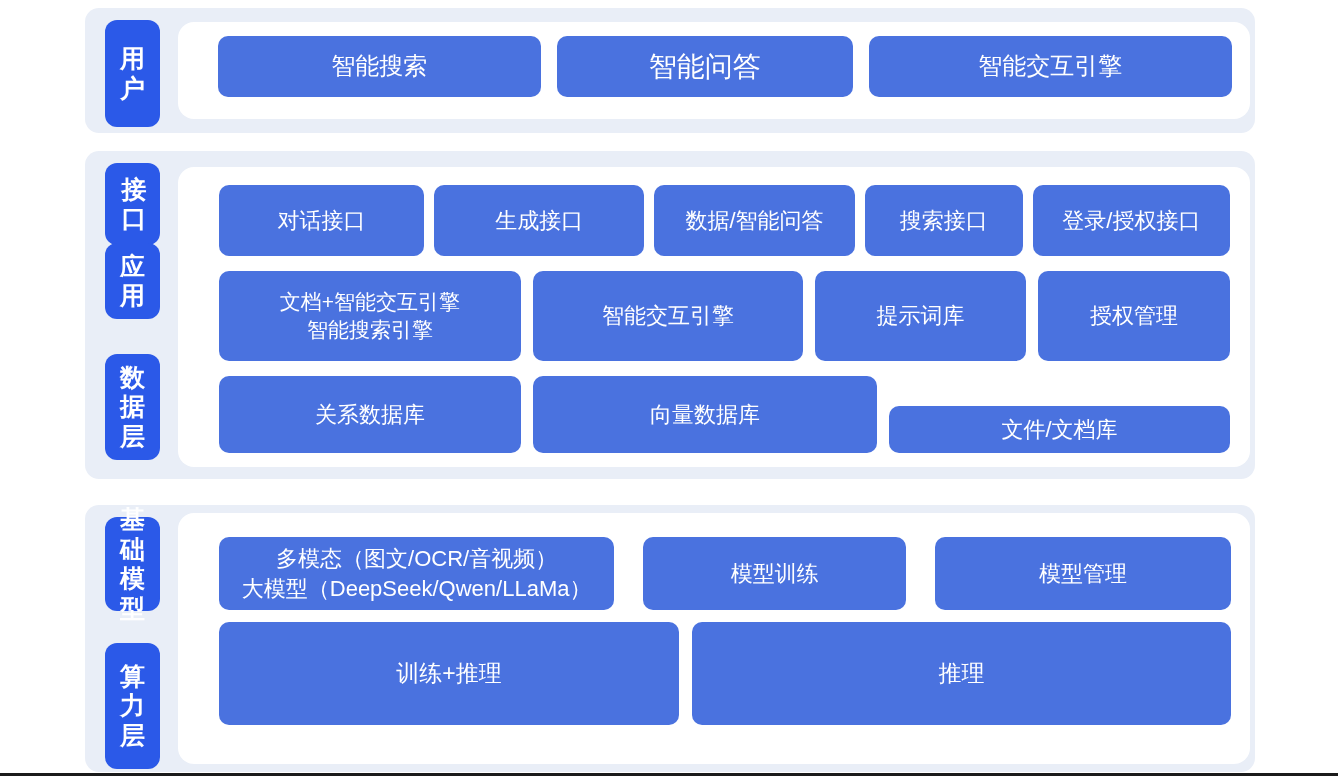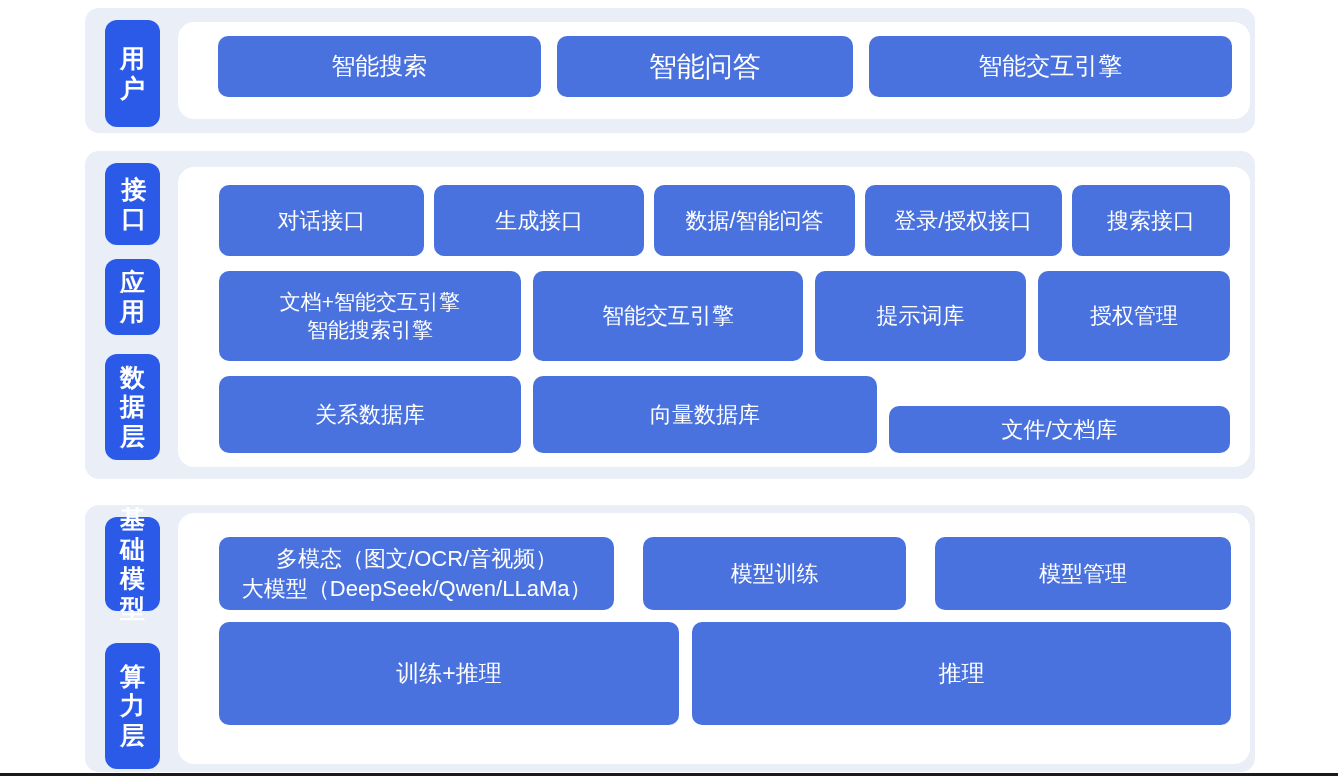--- a/index.html
+++ b/index.html
@@ -74,34 +74,34 @@
       <div class="box" style="flex:366 0 0;font-size:24px;"><span>智能交互引擎</span></div>
     </div>
   </div>
 </section>
 
 <section class="layer" style="top:151px;height:328px;">
   <div class="labels">
     <div class="label-tile" style="top:12px;height:82px;text-align:right;">
       <span>接口</span>
     </div>
-    <div class="label-tile" style="top:108px;height:76px;">
+    <div class="label-tile" style="top:92px;height:76px;">
       <span>应用</span>
     </div>
     <div class="label-tile" style="top:203px;height:106px;">
       <span>数据层</span>
     </div>
   </div>
   <div class="content" style="top:16px;height:300px;padding:18px 20px 14px 41px;">
     <div class="row" style="height:71px;gap:10px;">
       <div class="box" style="flex:205 0 0;"><span>对话接口</span></div>
       <div class="box" style="flex:210 0 0;font-family:Liberation Serif, serif;"><span>生成接口</span></div>
       <div class="box" style="flex:200 0 0;"><span>数据/智能问答</span></div>
+      <div class="box" style="flex:158 0 0;"><span>搜索接口</span></div>
       <div class="box" style="flex:197 0 0;"><span>登录/授权接口</span></div>
-      <div class="box" style="flex:158 0 0;"><span>搜索接口</span></div>
     </div>
     <div class="row" style="height:90px;margin-top:15px;gap:12px;">
       <div class="box" style="flex:302 0 0;font-size:21px;"><span>文档+智能交互引擎
 智能搜索引擎</span></div>
       <div class="box" style="flex:270 0 0;"><span>智能交互引擎</span></div>
       <div class="box" style="flex:211 0 0;"><span>提示词库</span></div>
       <div class="box" style="flex:192 0 0;"><span>授权管理</span></div>
     </div>
     <div class="row" style="height:77px;margin-top:15px;gap:12px;">
       <div class="box" style="flex:302 0 0;"><span>关系数据库</span></div>

